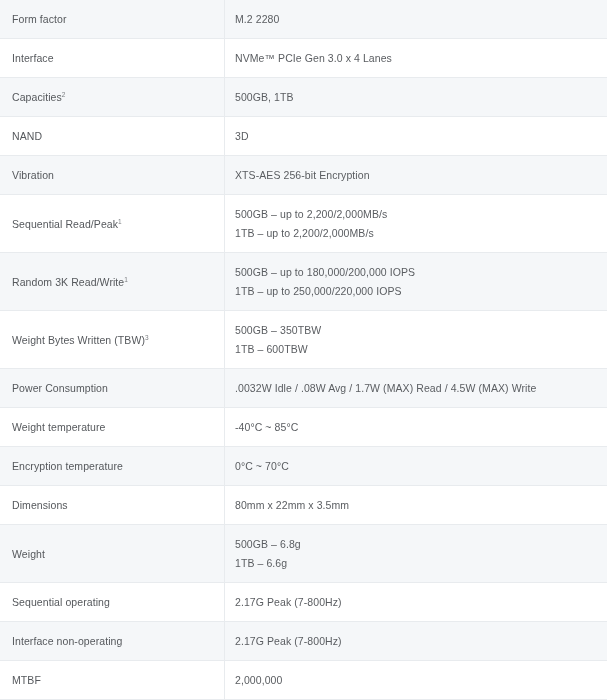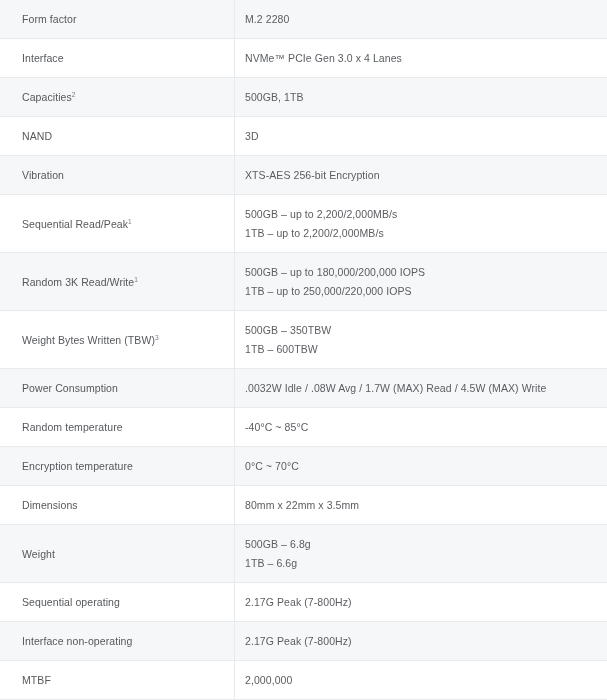--- a/index.html
+++ b/index.html
@@ -26,21 +26,21 @@
 
   #spec-table tr.shaded {
     background: #f5f7f9;
   }
   #spec-table tr.plain {
     background: #ffffff;
   }
 
   #spec-table td {
     vertical-align: middle;
-    padding: 11px 10px 11px 22px;
+    padding: 11px 10px 11px 12px;
     font-size: 10.5px;
     line-height: 16px;
     color: #55585c;
     font-weight: 400;
     letter-spacing: 0.08px;
   }
 
   #spec-table td.label-cell {
     width: 202px;
     border-right: 1px solid #e8ebee;
@@ -124,21 +124,21 @@
           <span class="value-line">1TB – 600TBW</span>
         </td>
       </tr>
       <tr class="shaded">
         <td class="label-cell"><span>Power Consumption</span></td>
         <td class="value-cell">
           <span class="value-line">.0032W Idle / .08W Avg / 1.7W (MAX) Read / 4.5W (MAX) Write</span>
         </td>
       </tr>
       <tr class="plain">
-        <td class="label-cell"><span>Random temperature</span></td>
+        <td class="label-cell"><span>Weight temperature</span></td>
         <td class="value-cell">
           <span class="value-line">-40°C ~ 85°C</span>
         </td>
       </tr>
       <tr class="shaded">
         <td class="label-cell"><span>Encryption temperature</span></td>
         <td class="value-cell">
           <span class="value-line">0°C ~ 70°C</span>
         </td>
       </tr>

